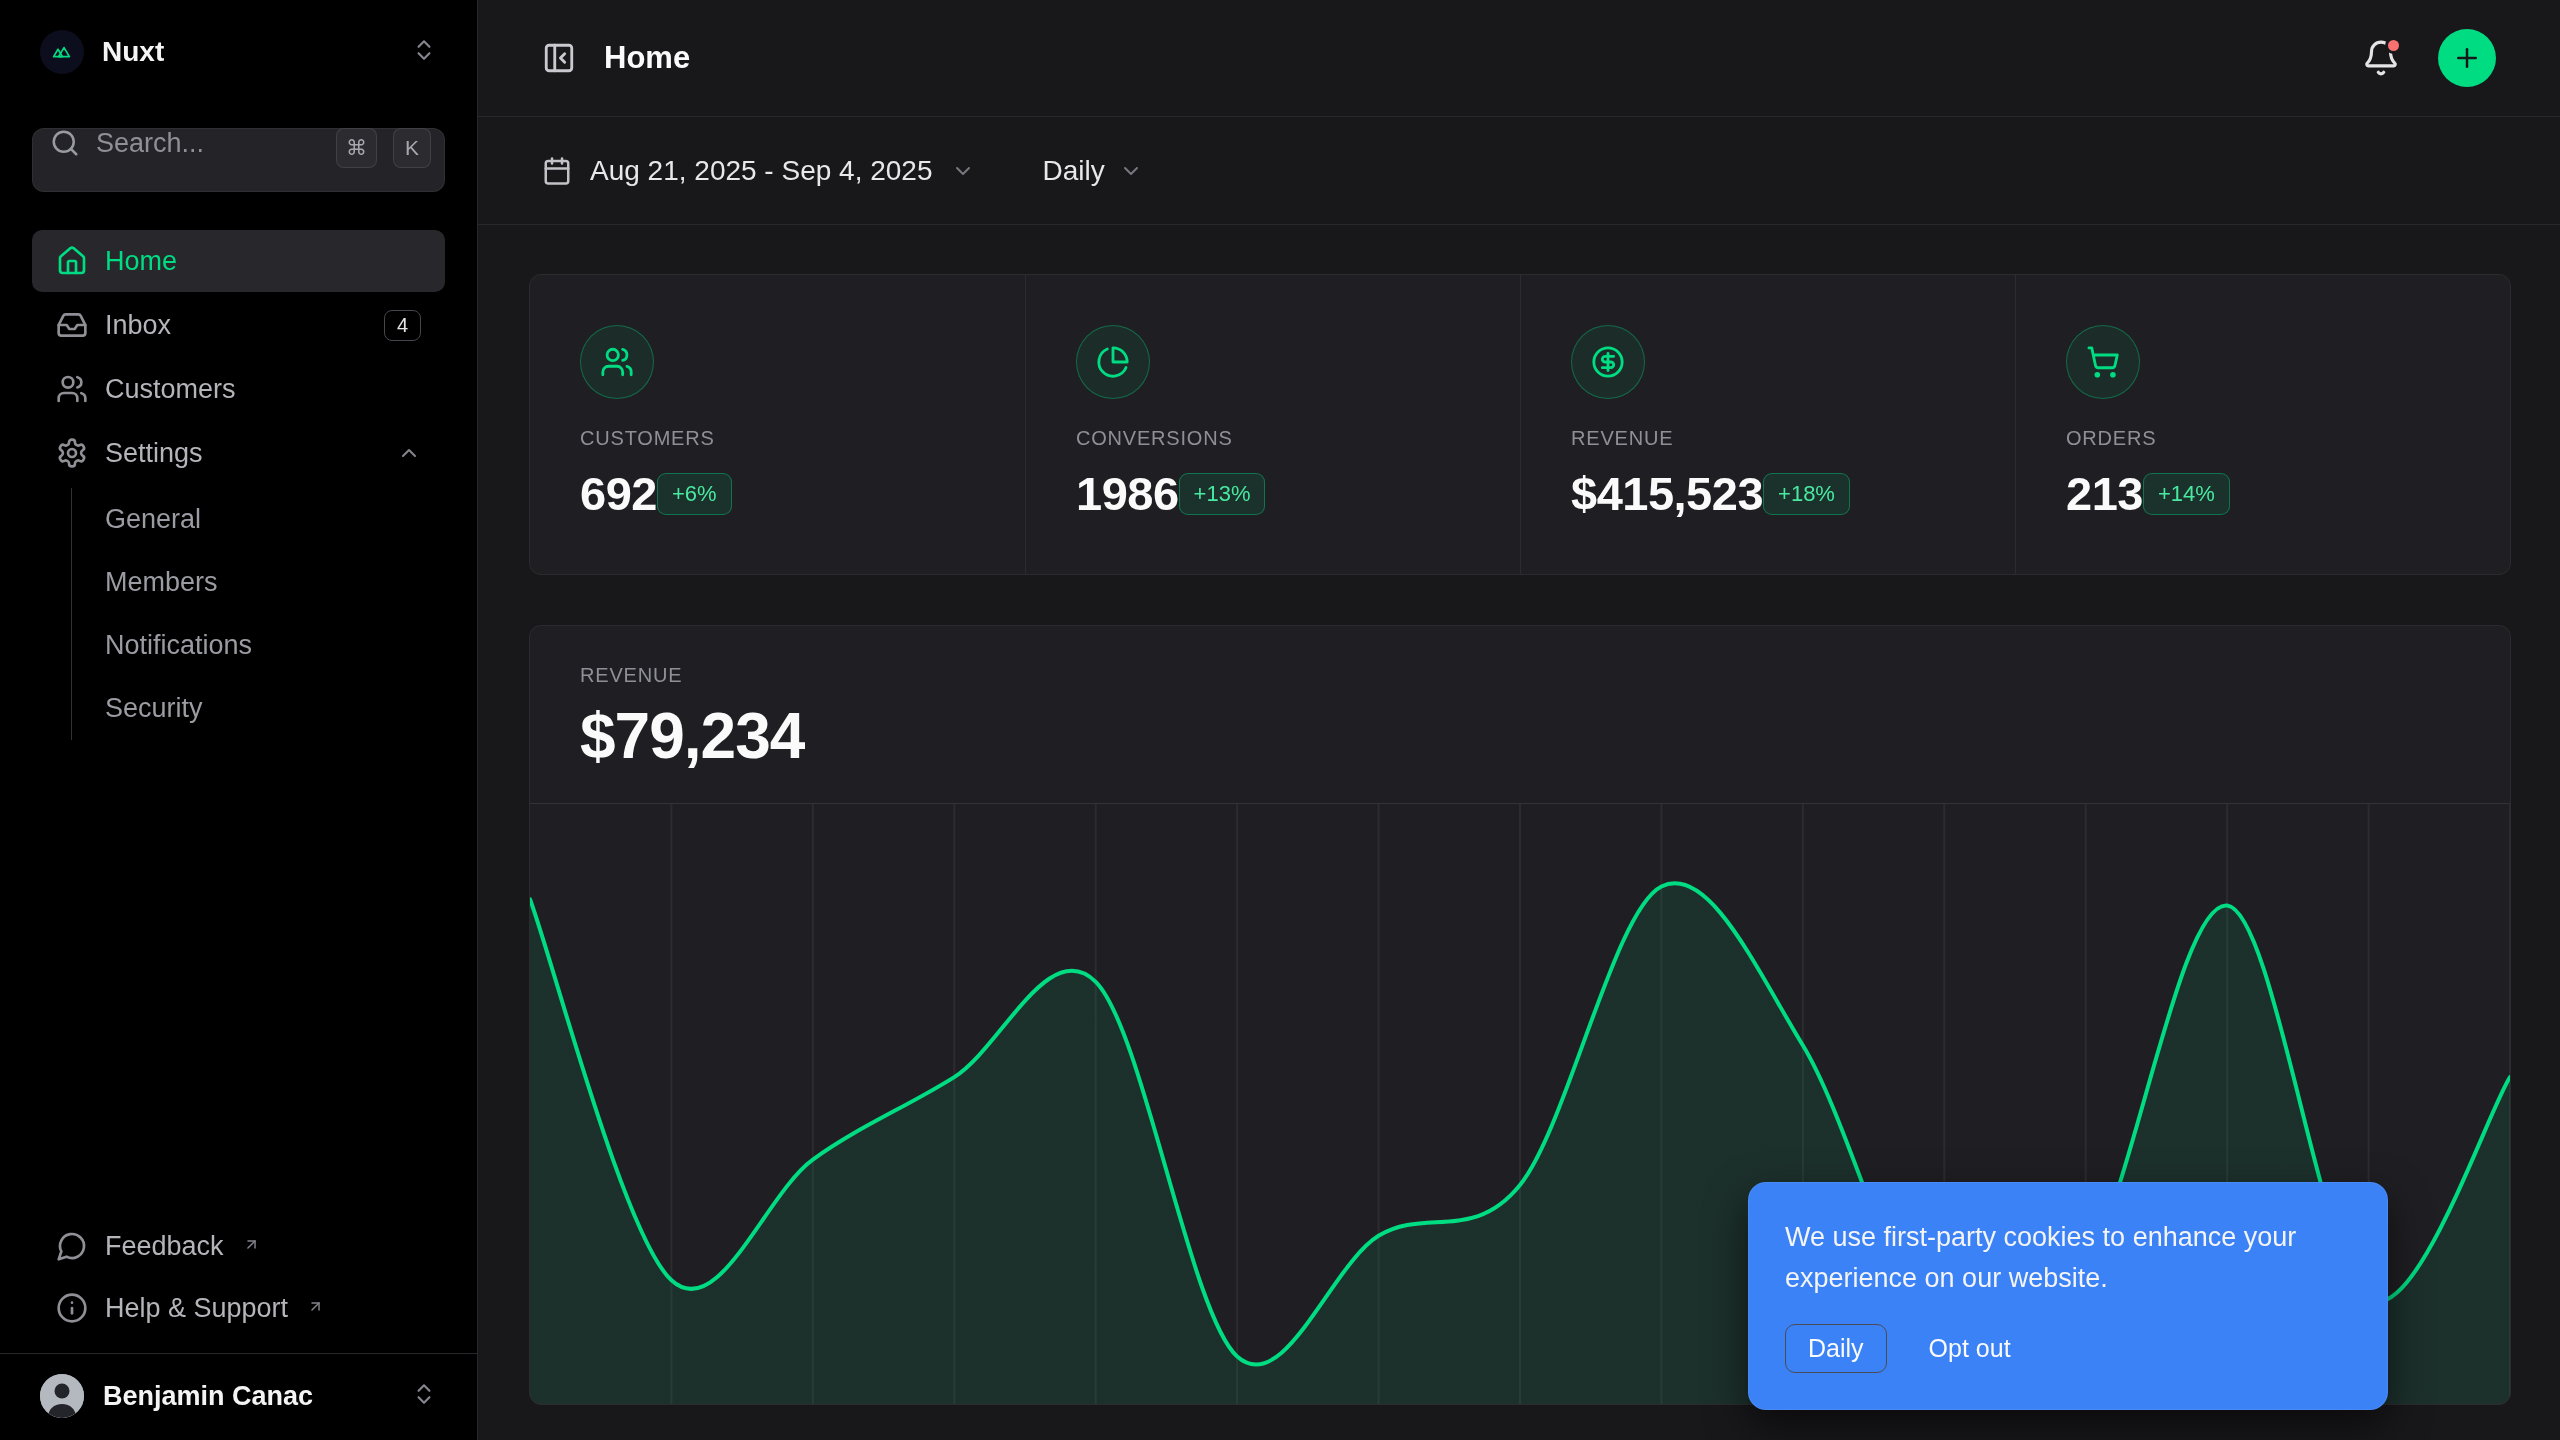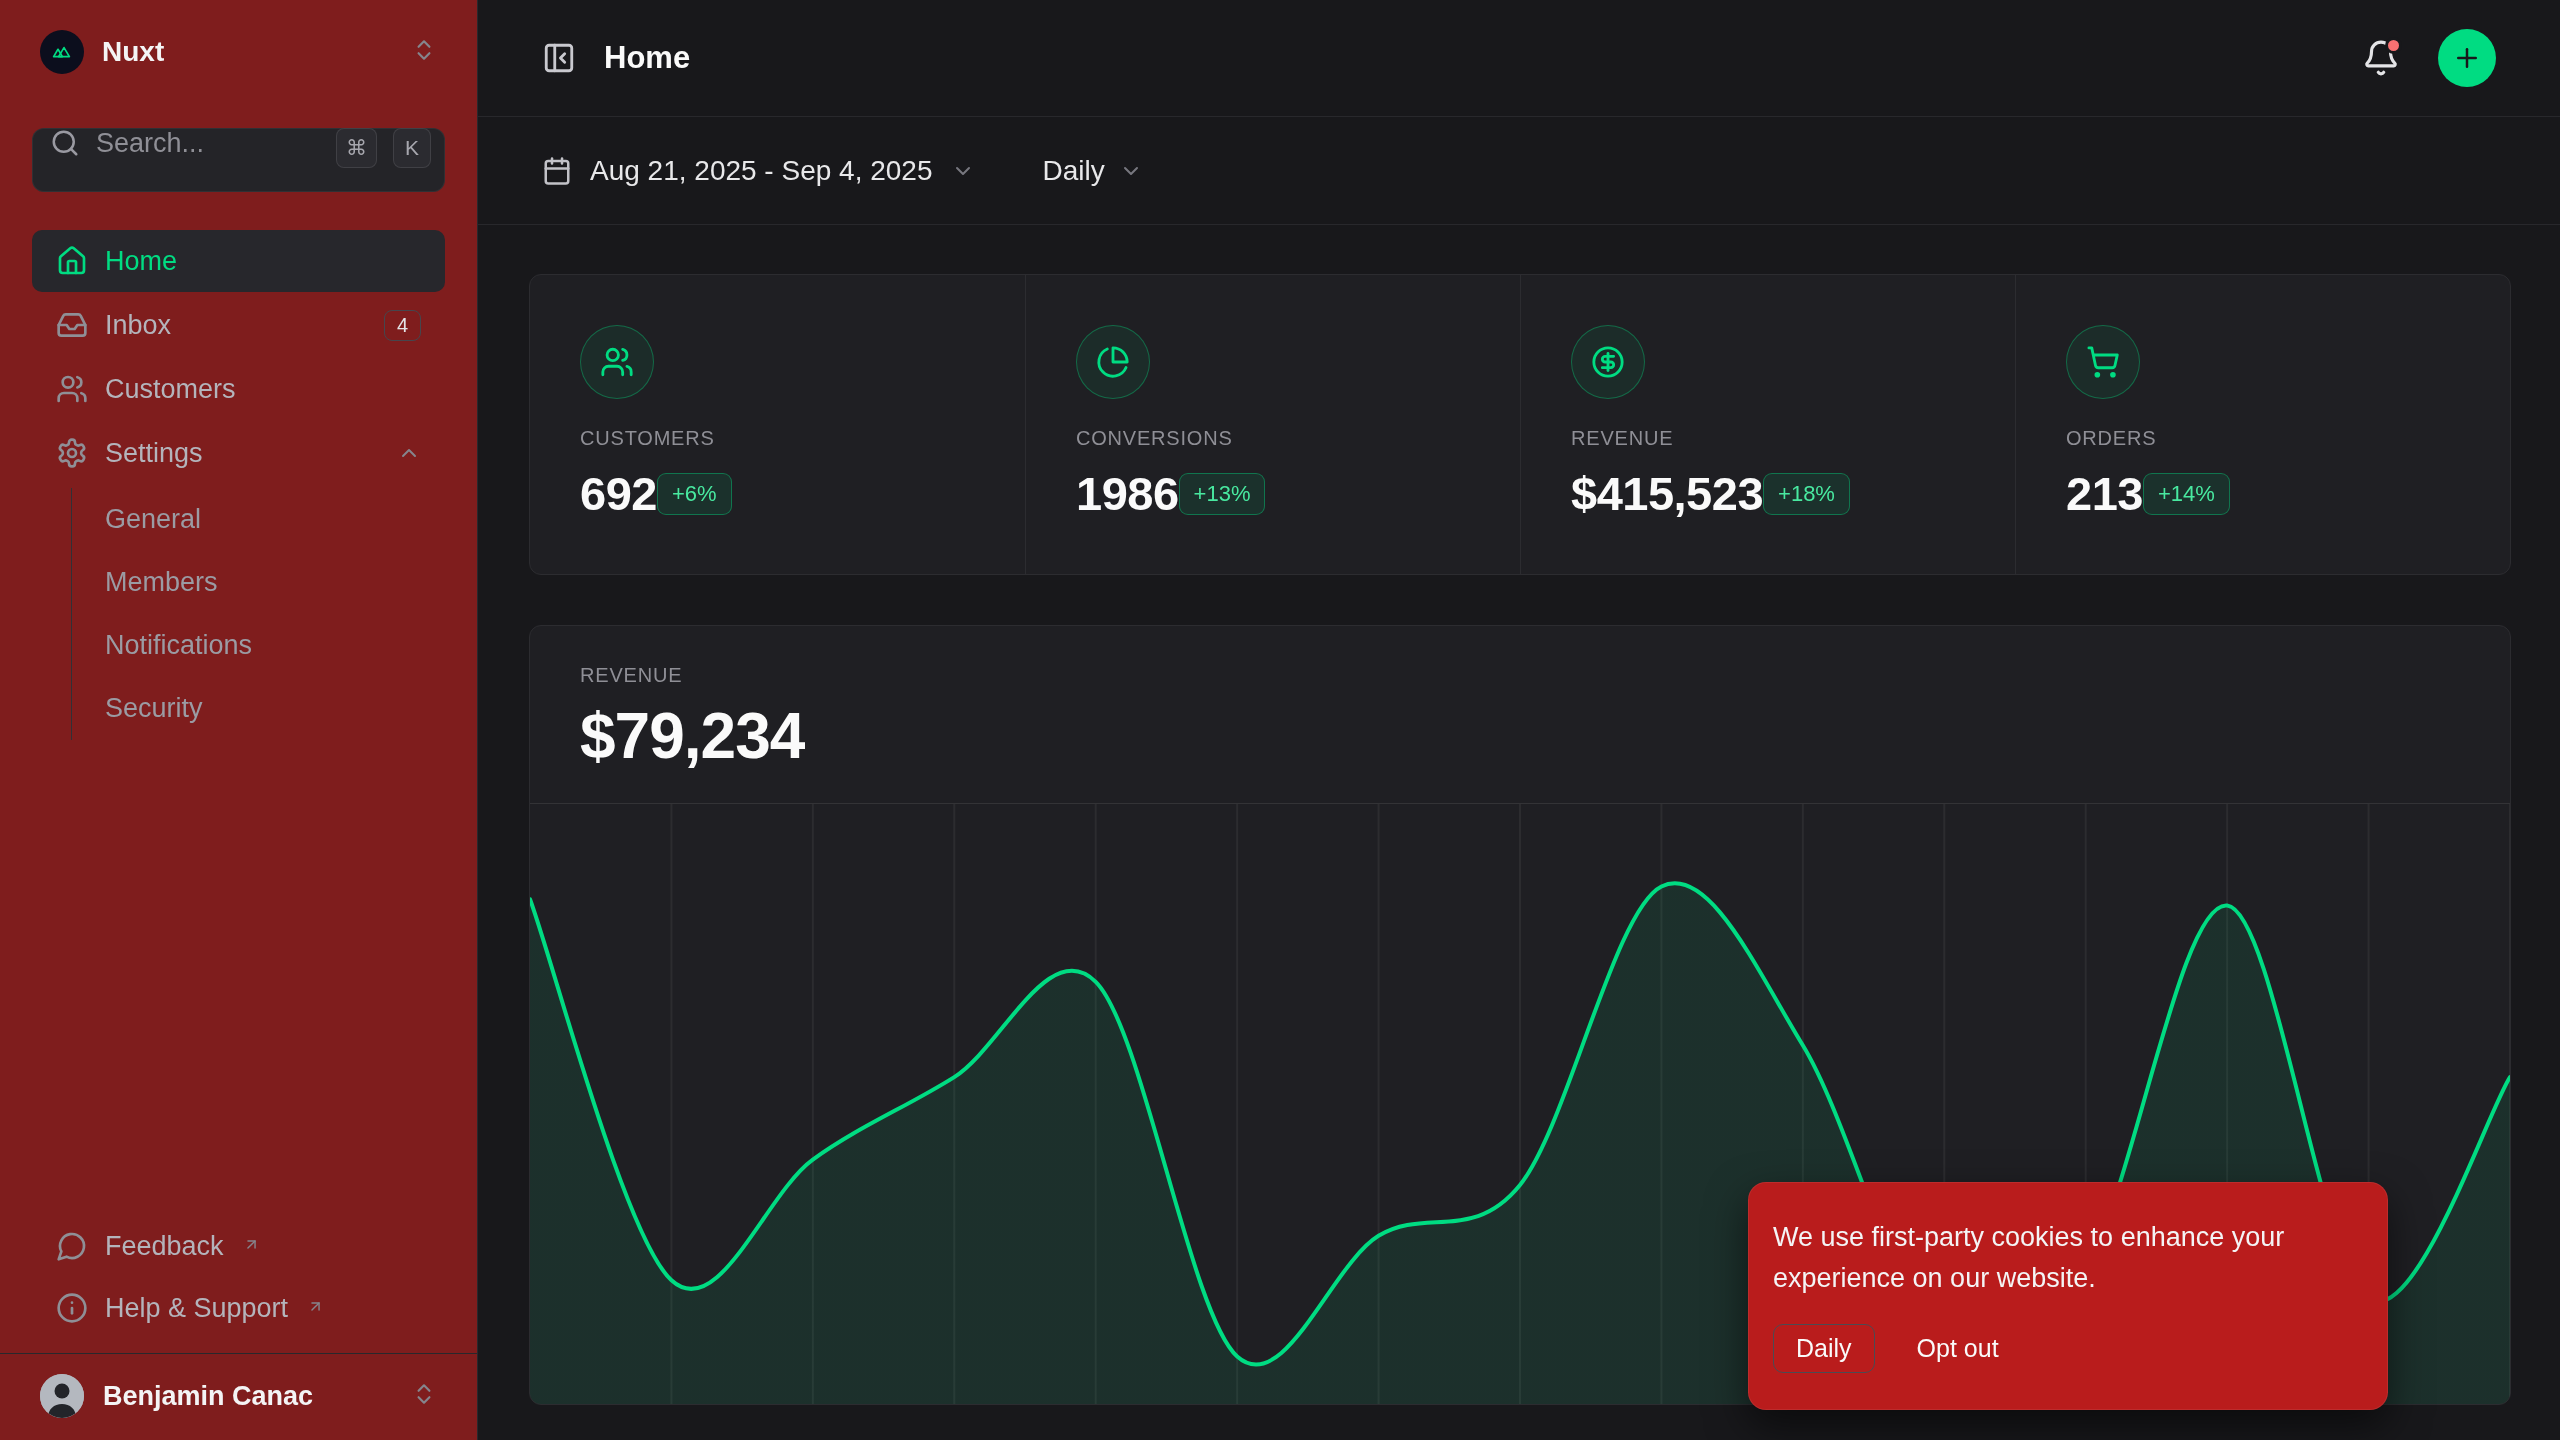--- a/index.html
+++ b/index.html
@@ -7,21 +7,21 @@
   body {
     font-family:"Liberation Sans","DejaVu Sans",sans-serif;
     background:#18181b; color:#e4e4e7;
     display:flex;
   }
   .ic { fill:none; stroke:currentColor; stroke-width:2; stroke-linecap:round; stroke-linejoin:round; }
 
   
   .sidebar {
     width:478px; min-width:478px; height:1440px;
-    background:#7f1d1d; border-right:1px solid #28282c;
+    background:#000000; border-right:1px solid #28282c;
     display:flex; flex-direction:column; padding:26px 32px 0;
   }
   .team-row { display:flex; align-items:center; gap:18px; padding:4px 8px; margin-bottom:50px; cursor:pointer; border-radius:10px; }
   .team-logo { width:44px; height:44px; border-radius:50%; background:#0c0e1d; display:flex; align-items:center; justify-content:center; flex:none; }
   .team-name { font-size:28px; font-weight:600; color:#f4f4f5; flex:1; }
   .updown { color:#85858d; }
 
   .search-box {
     height:64px; border-radius:12px; background:#242428;
     box-shadow:inset 0 0 0 1px rgba(255,255,255,0.06);
@@ -126,22 +126,22 @@
     height:780px; padding-top:38px; overflow:hidden;
   }
   .rev-label { padding:0 50px; font-size:20px; font-weight:500; letter-spacing:0.8px; color:#8f8f96; }
   .rev-value { padding:0 50px; margin-top:12px; font-size:64px; font-weight:700; color:#fafafa; letter-spacing:-1px; }
   .chart-wrap { margin-top:30px; border-top:1px solid rgba(255,255,255,0.09); }
   .chart-wrap svg { display:block; width:100%; height:635px; }
 
   
   .cookie-banner {
     position:fixed; right:172px; bottom:30px; width:640px; z-index:20;
-    background:#b91c1c; border:1px solid rgba(255,255,255,0.07); border-radius:18px;
-    padding:34px 24px 36px; box-shadow:0 16px 40px rgba(0,0,0,0.55);
+    background:#3b82f6; border:1px solid rgba(255,255,255,0.07); border-radius:18px;
+    padding:34px 36px 36px; box-shadow:0 16px 40px rgba(0,0,0,0.55);
   }
   .cookie-msg { font-size:27px; line-height:1.5; color:#f4f4f5; }
   .cookie-actions { margin-top:26px; display:flex; align-items:center; gap:38px; }
   .accept-btn {
     background:transparent; border:1px solid #4b4b53; border-radius:10px;
     padding:9px 22px; font-family:inherit; font-size:25px; font-weight:500; color:#fafafa; cursor:pointer;
   }
   .optout-btn {
     background:transparent; border:none; font-family:inherit;
     font-size:25px; font-weight:500; color:#fafafa; cursor:pointer; padding:9px 4px;

